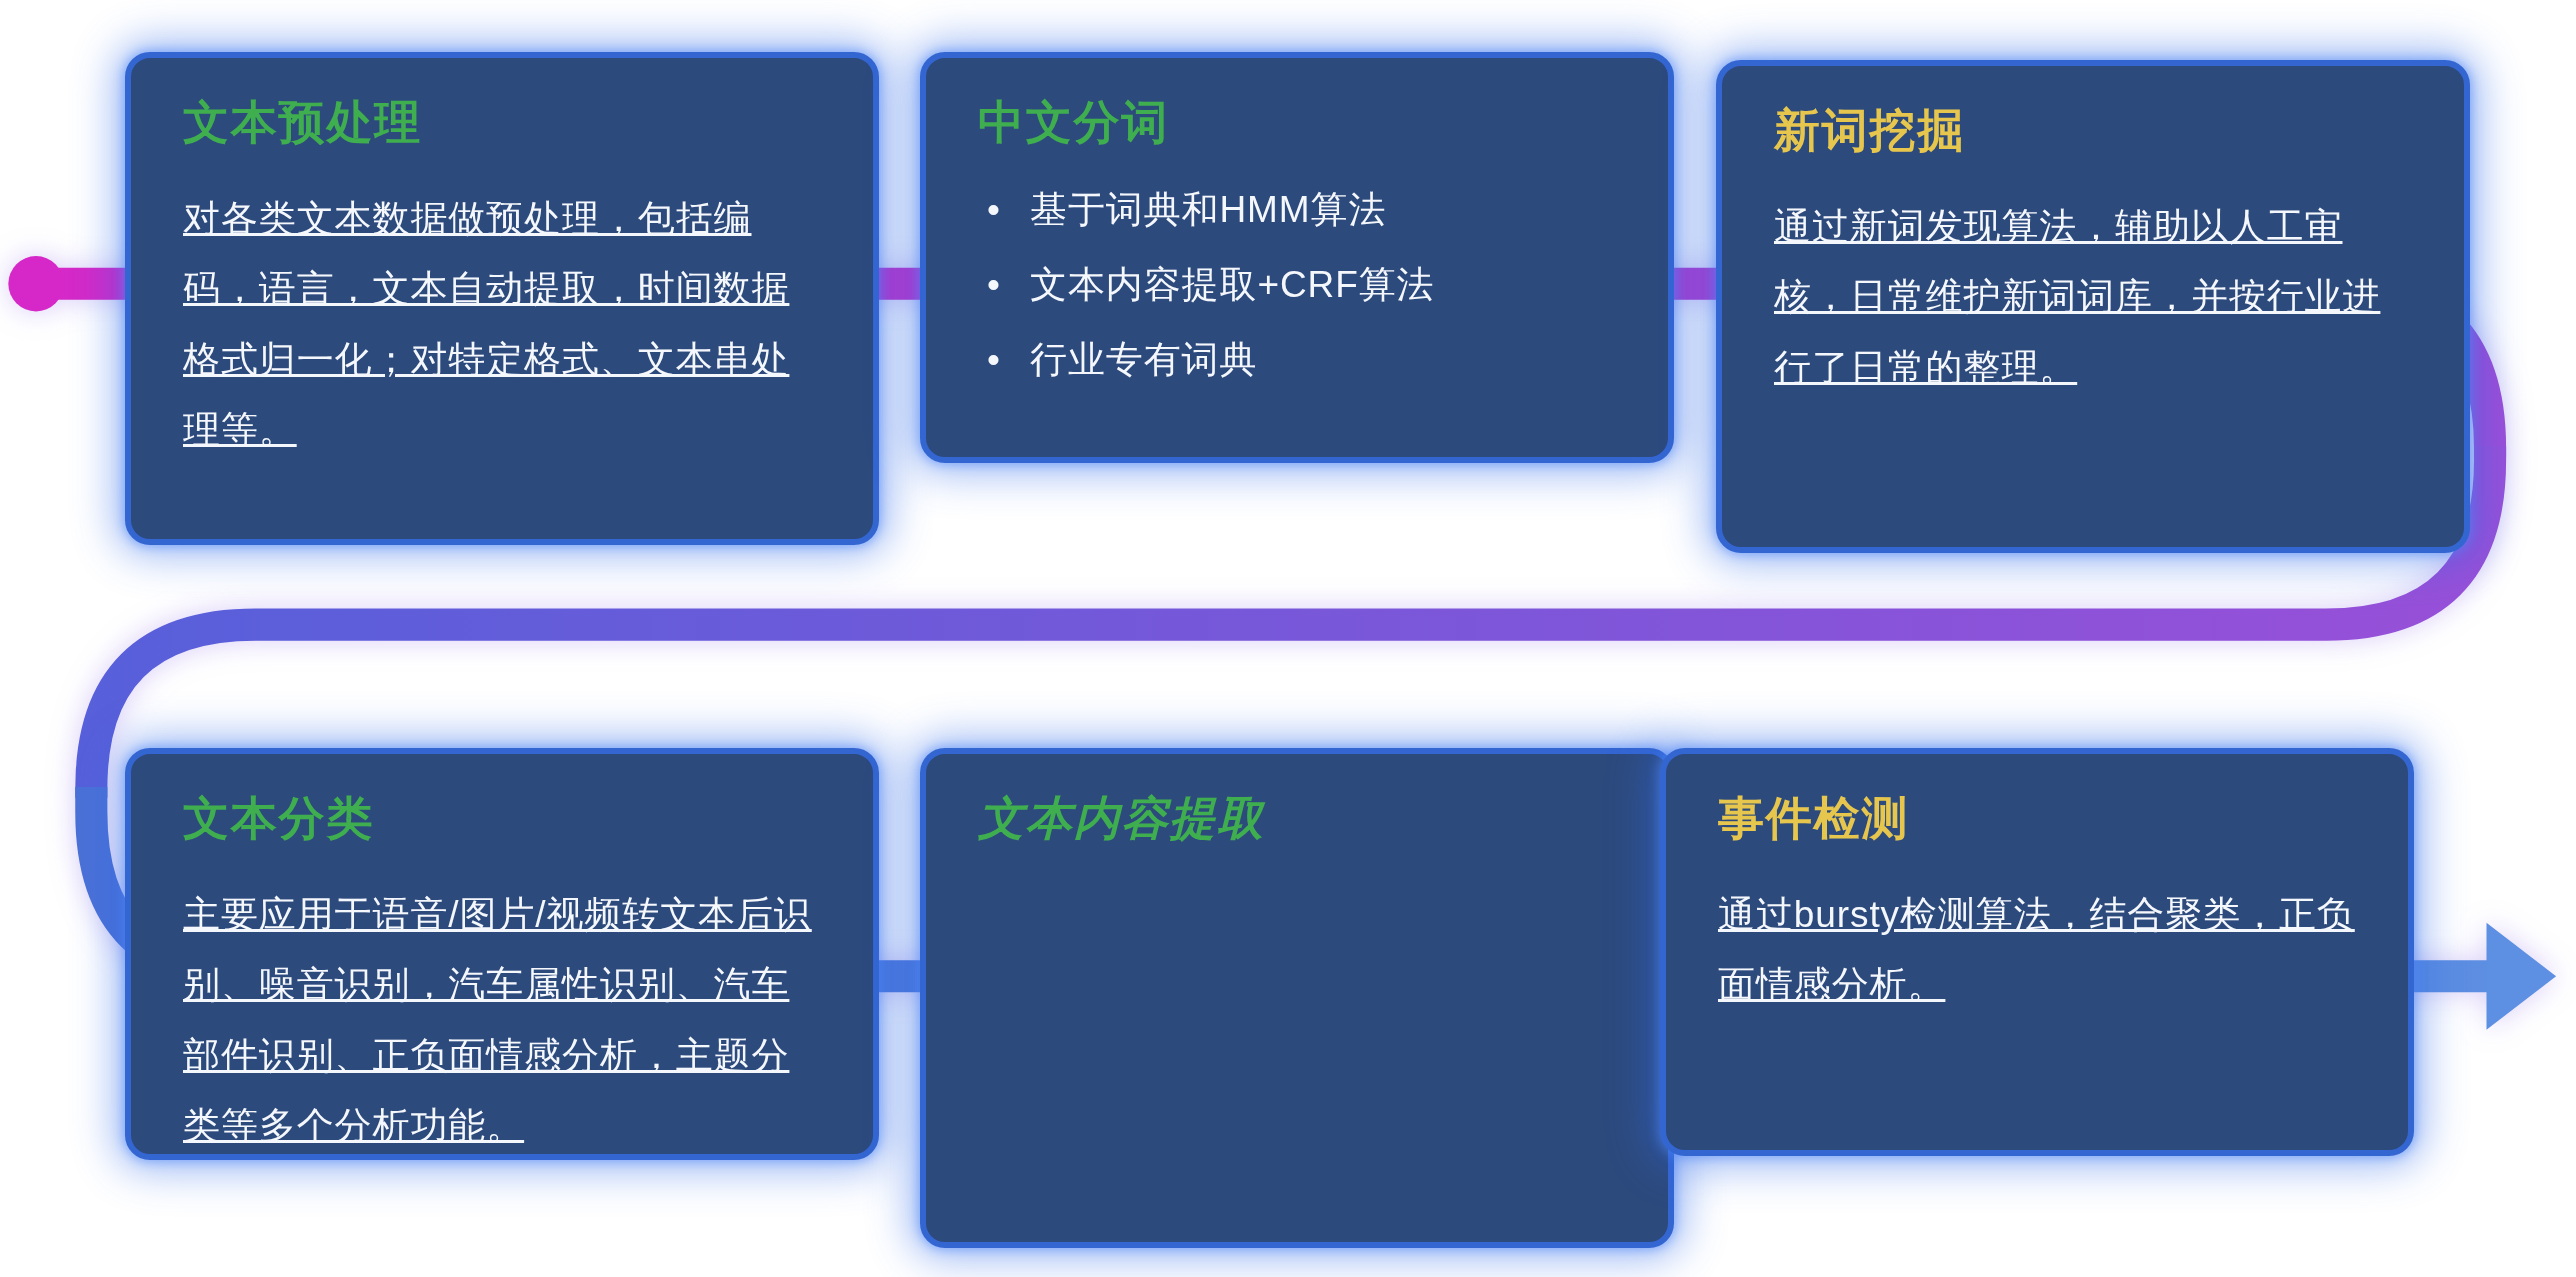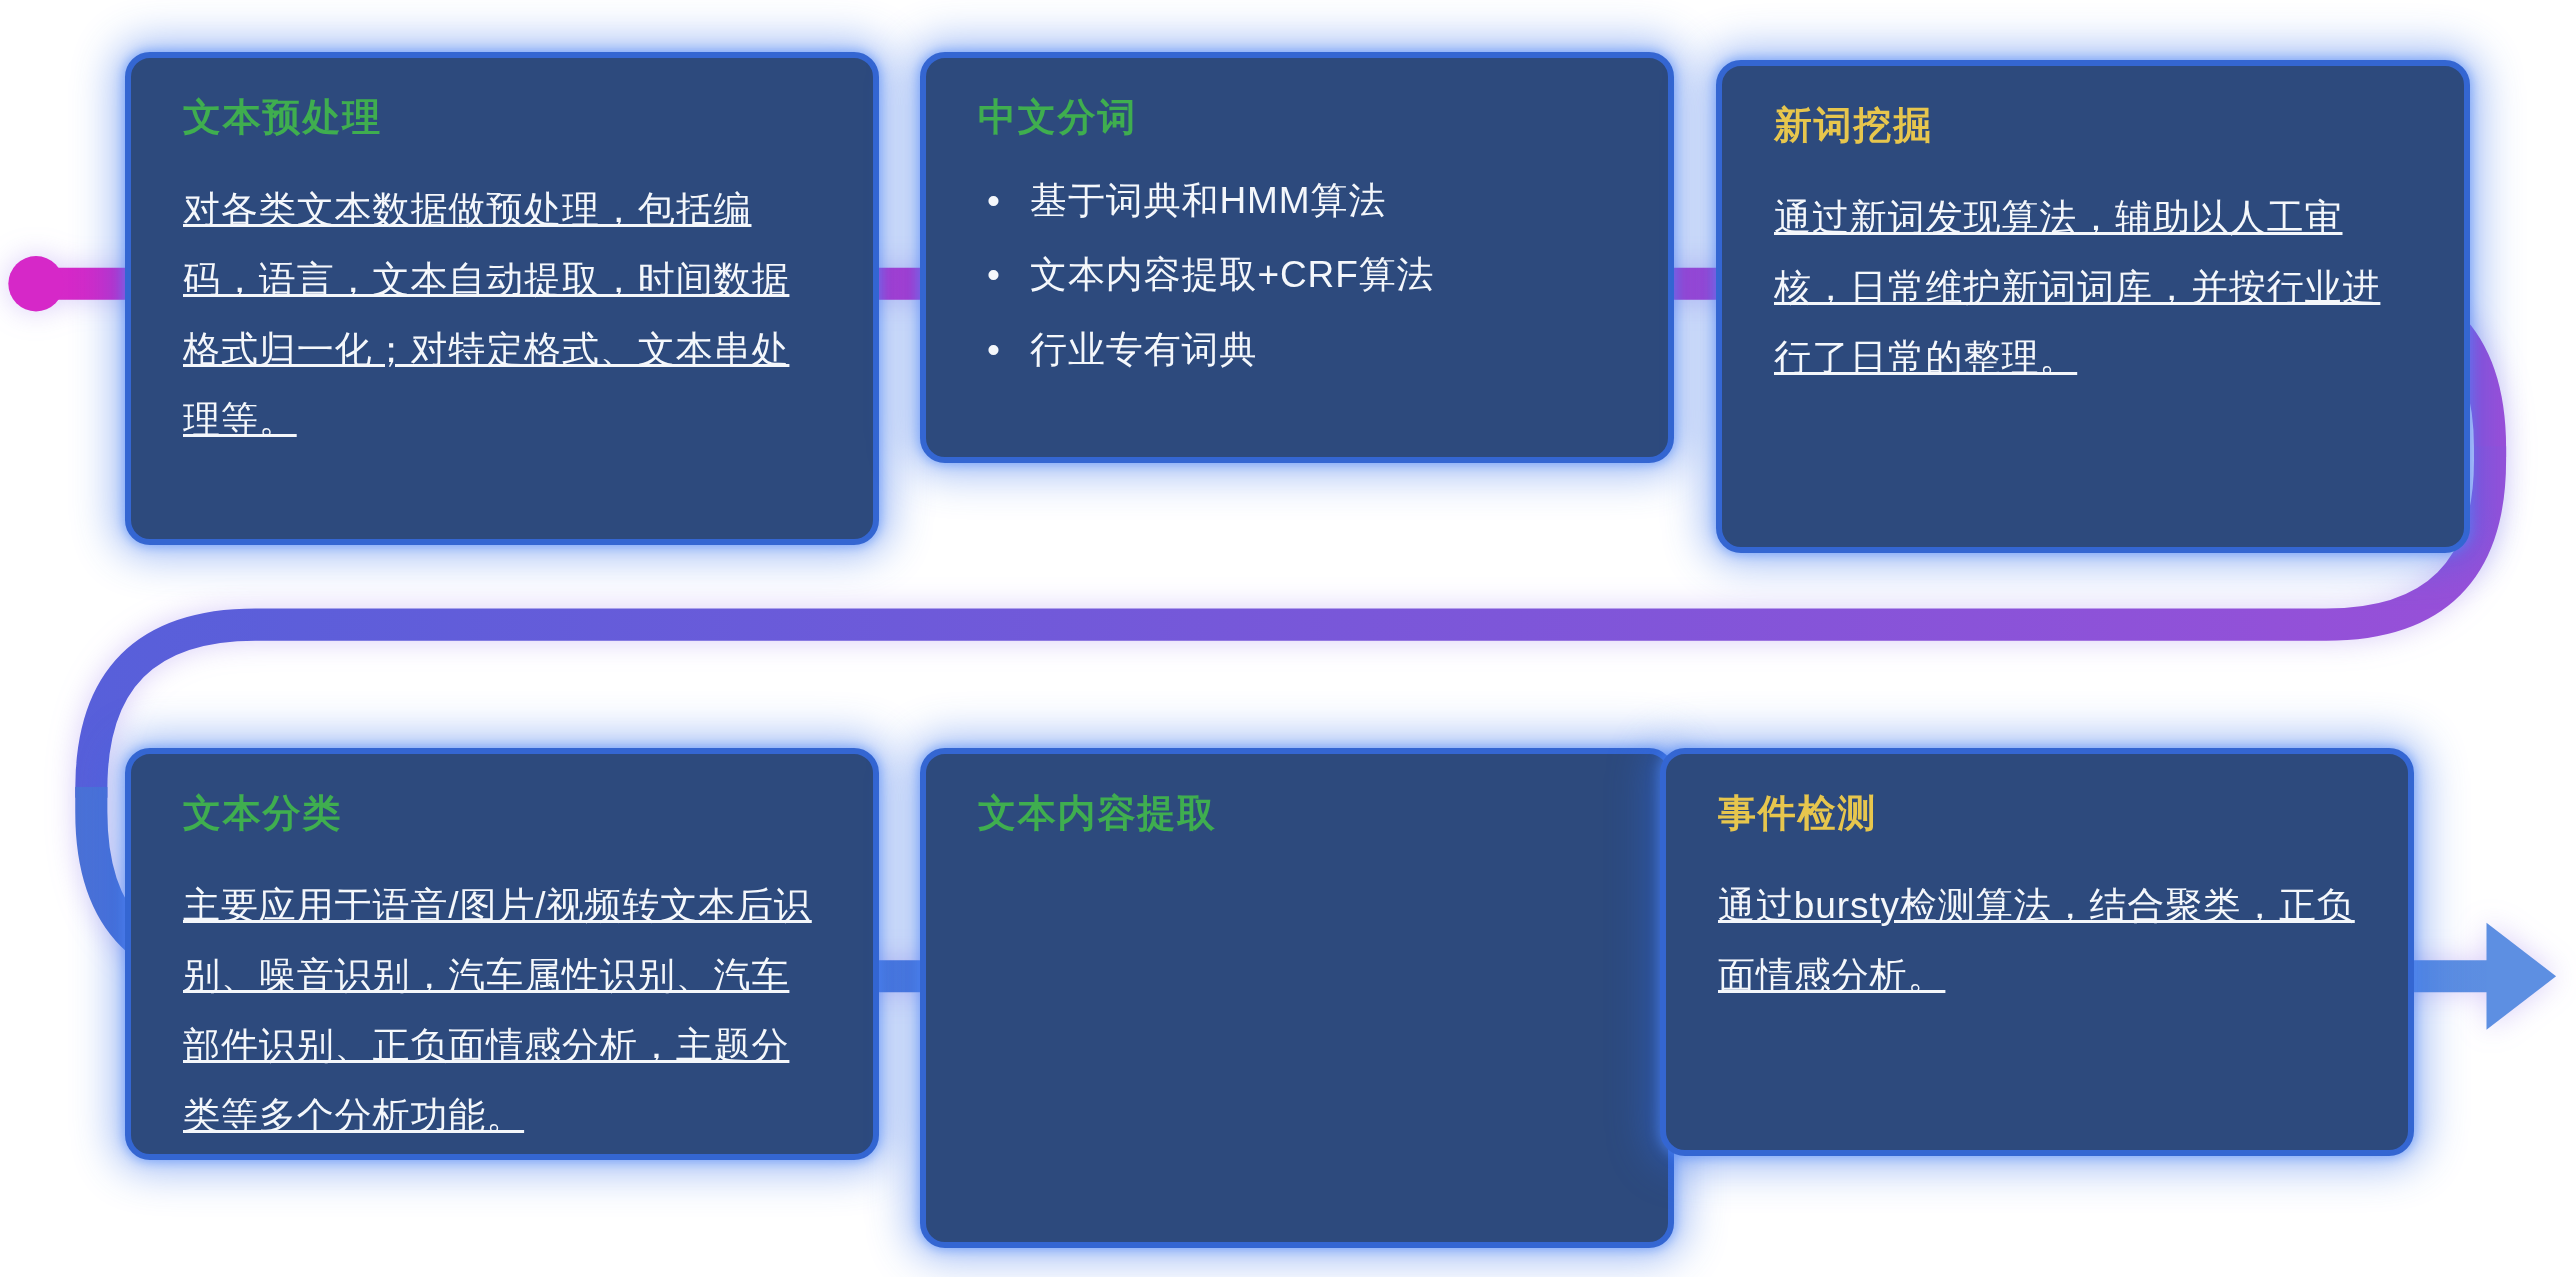--- a/index.html
+++ b/index.html
@@ -38,25 +38,25 @@
     border-radius: 25px;
     padding: 37px 52px 36px 52px;
     box-shadow:
       0 0 41px 10.7px rgba(47, 106, 233, 0.45),
       0 0 10.7px 1.8px rgba(95, 150, 255, 0.55);
   }
   .pos1 { left: 125px;  top: 52px;  height: 493px; }
   .pos2 { left: 920px; top: 52px;  height: 411px; }
   .pos3 { left: 1716px; top: 60px;  height: 493px; }
   .pos4 { left: 125px;  top: 748px; height: 412px; }
-  .pos5 { left: 920px; top: 748px; height: 500px; }
+  .pos5 { left: 920px; top: 748px; height: 500px; font-style: italic; }
   .pos6 { left: 1660px; top: 748px; height: 408px; }
   .card h2 {
     margin: 0 0 34px 0;
-    font-size: 38px;
+    font-size: 46px;
     font-weight: bold;
     letter-spacing: 1.8px;
     line-height: 1.2;
   }
   .card h2.green  { color: var(--title-green, #3fae4f); }
   .card h2.yellow { color: var(--title-yellow, #e7c64d); }
   .card p.body {
     margin: 0;
     color: var(--body-text, #f4f7fb);
     font-size: 37px;

